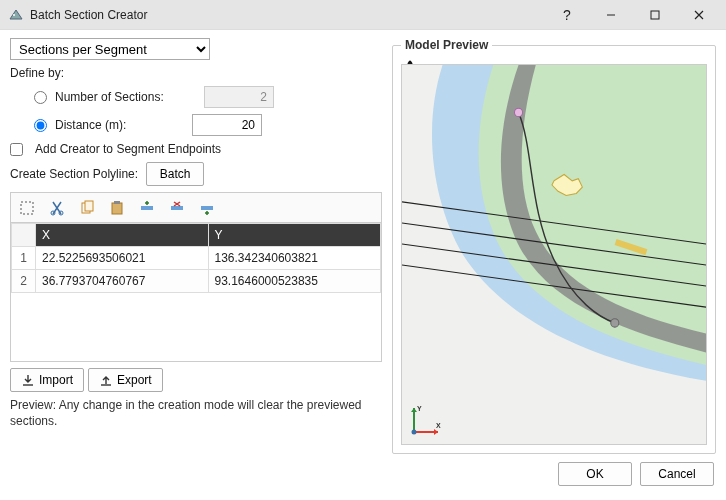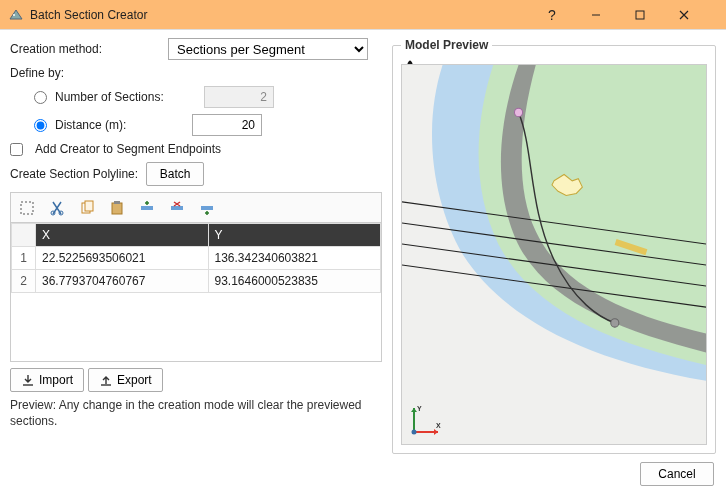--- a/index.html
+++ b/index.html
@@ -10,23 +10,23 @@
     color: #222;
     background: #fff;
     width: 726px;
     height: 500px;
     overflow: hidden;
   }
   .titlebar {
     height: 30px;
     display: flex;
     align-items: center;
-    padding: 0 20px 0 8px;
+    padding: 0 5px 0 8px;
     border-bottom: 1px solid #ddd;
-    background: #fdba74;
+    background: #e5e5e5;
   }
   .titlebar .app-icon { width: 16px; height: 16px; margin-right: 6px; }
   .titlebar .title { flex: 1; font-size: 12px; }
   .titlebar .wbtn {
     width: 44px; height: 30px; display: flex; align-items: center; justify-content: center;
     font-size: 14px; color: #222;
   }
   .content {
     display: flex;
     padding: 8px 10px 0 10px;
@@ -116,23 +116,20 @@
     <svg width="10" height="10" viewBox="0 0 10 10">
         <path d="M1 1 L9 9 M9 1 L1 9" stroke="#222" stroke-width="1.2"></path>
       </svg>
   </div>
 </div>
 
 <div class="content">
   <div class="left">
 
     <div class="row">
-      <div class="label-col">
-          <label>Creation method:</label>
-        </div>
       <select class="combo">
         <option>Sections per Segment</option>
       </select>
     </div>
 
     <div class="row">
         <label>Define by:</label>
       </div>
 
     <div class="row" style="margin-left:24px;gap:20px;">
@@ -295,15 +292,18 @@
           <text x="28" y="26" font-size="7" fill="#333">X</text>
           <text x="9" y="9" font-size="7" fill="#333">Y</text>
         </svg>
       </div>
     </fieldset>
   </div>
 </div>
 
 <div class="footer">
   <button class="btn">
+      <span>OK</span>
+    </button>
+  <button class="btn">
       <span>Cancel</span>
     </button>
 </div>
 
 </body></html>

